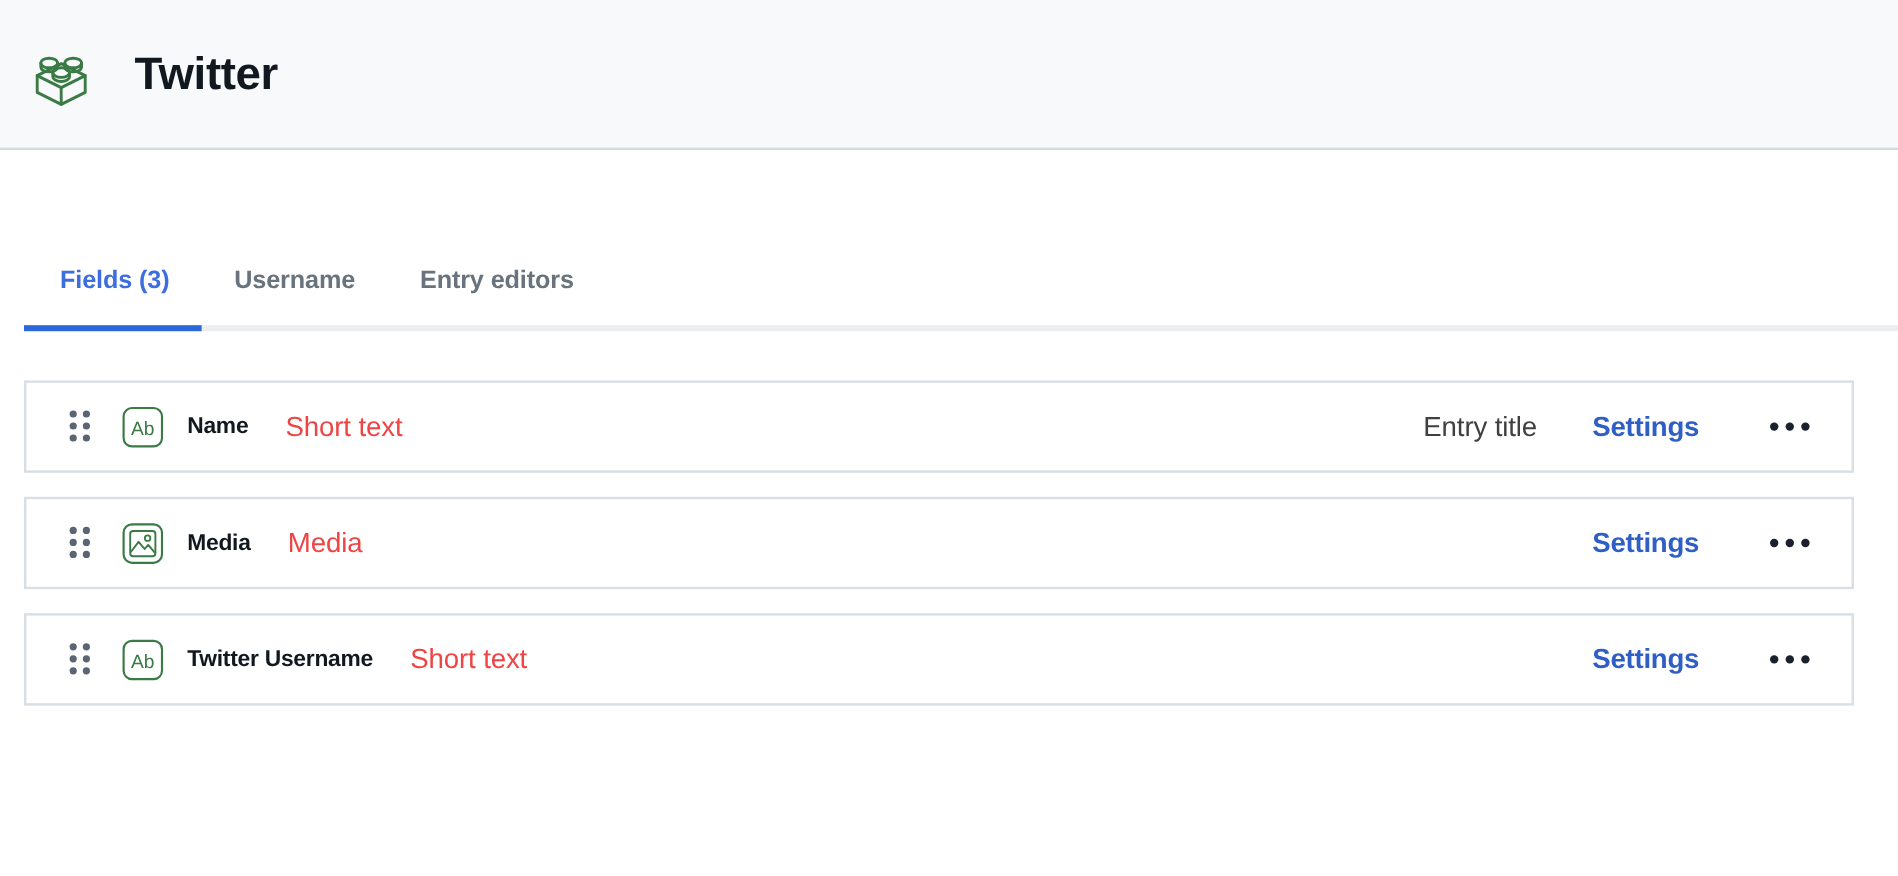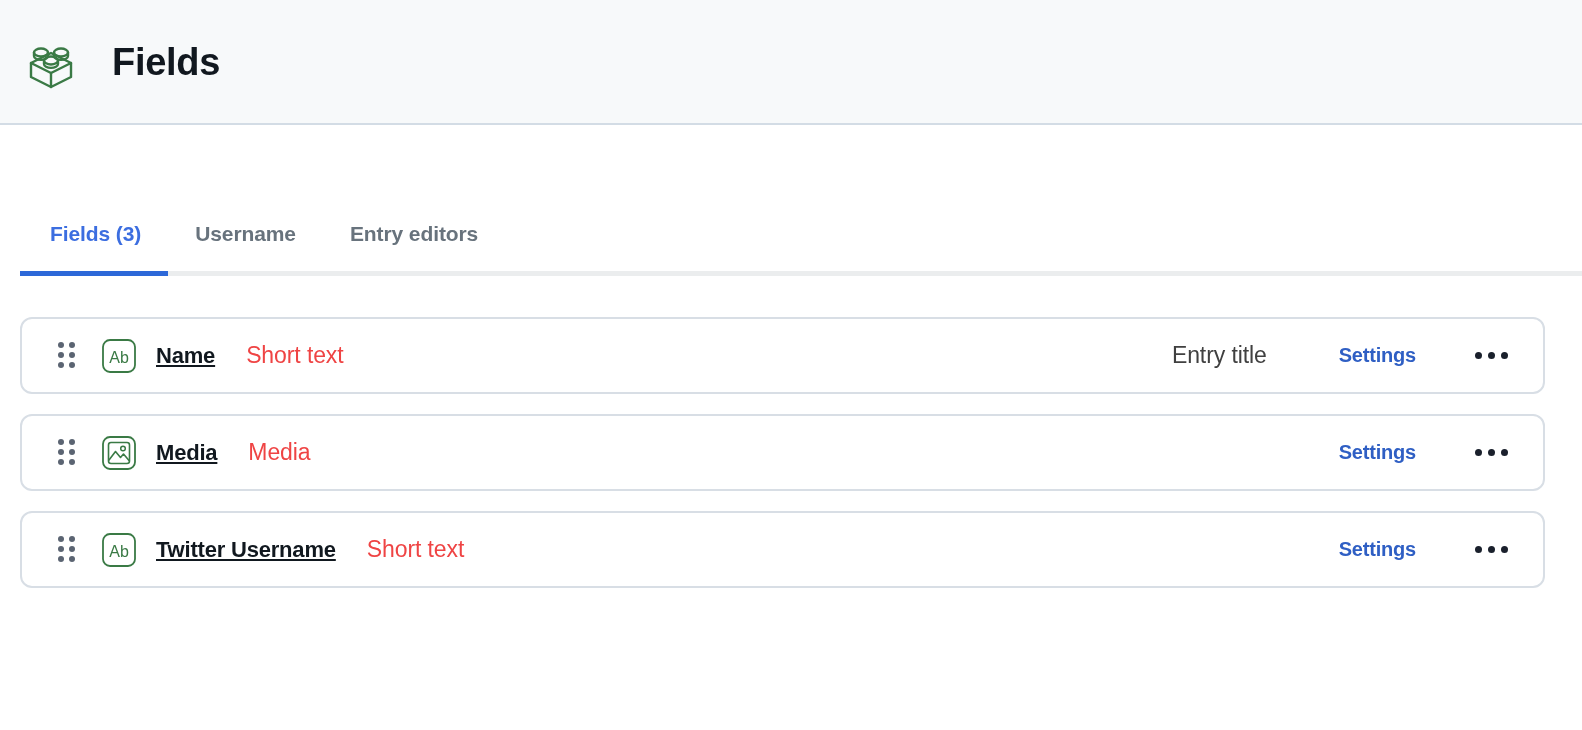--- a/index.html
+++ b/index.html
@@ -89,21 +89,21 @@
   }
 
   
   .fields {
     margin-top: 41px;
     padding: 0 37px 0 20px;
   }
   .field-row {
     height: 77px;
     border: 2px solid #d8dee5;
-    border-radius: 12px;
+    border-radius: 0;
     background: #ffffff;
     display: flex;
     align-items: center;
     margin-bottom: 20px;
     box-sizing: border-box;
     padding: 0 25px 0 36px;
   }
   .drag-handle {
     display: grid;
     grid-template-columns: 7px 7px;
@@ -123,47 +123,46 @@
     width: 38px;
     height: 38px;
     margin-left: 24px;
     flex: 0 0 auto;
     display: flex;
     align-items: center;
     justify-content: center;
   }
   .type-icon svg { display: block; }
   .field-name {
-    font-size: 22px;
+    font-size: 19px;
     font-weight: bold;
     color: #11181f;
     margin-left: 18px;
     letter-spacing: -0.2px;
     white-space: nowrap;
-    text-decoration: underline;
   }
   .field-type {
     font-size: 23px;
     color: #ef4444;
     margin-left: 31px;
     white-space: nowrap;
     letter-spacing: -0.1px;
   }
   .spacer { flex: 1 1 auto; }
   .field-badge {
     font-size: 23px;
     color: #404040;
     white-space: nowrap;
     letter-spacing: -0.1px;
   }
   .settings-link {
-    font-size: 20px;
+    font-size: 23px;
     font-weight: bold;
     color: #2f5fc4;
-    margin-left: 72px;
+    margin-left: 46px;
     cursor: pointer;
     white-space: nowrap;
     letter-spacing: -0.2px;
   }
   .kebab {
     width: 54px;
     margin-left: 48px;
     display: flex;
     align-items: center;
     justify-content: center;
@@ -191,21 +190,21 @@
         <path d="M29 40 L29 54"></path>
         <ellipse cx="19" cy="19.5" rx="7" ry="4"></ellipse>
         <path d="M12 19.5 v3.4 c0 2.2 3.1 4 7 4 s7-1.8 7-4 v-3.4"></path>
         <ellipse cx="39" cy="19.5" rx="7" ry="4"></ellipse>
         <path d="M32 19.5 v3.4 c0 2.2 3.1 4 7 4 s7-1.8 7-4 v-3.4"></path>
         <ellipse cx="29" cy="27.5" rx="7" ry="4"></ellipse>
         <path d="M22 27.5 v3.4 c0 2.2 3.1 4 7 4 s7-1.8 7-4 v-3.4"></path>
       </g>
     </svg>
   </div>
-  <div class="ct-title">Fields</div>
+  <div class="ct-title">Twitter</div>
 </div>
 
 <div class="tabs-wrap">
   <div class="tabs">
     <div class="tab active">
       <span>Fields (3)</span>
     </div>
     <div class="tab">
       <span>Username</span>
     </div>

